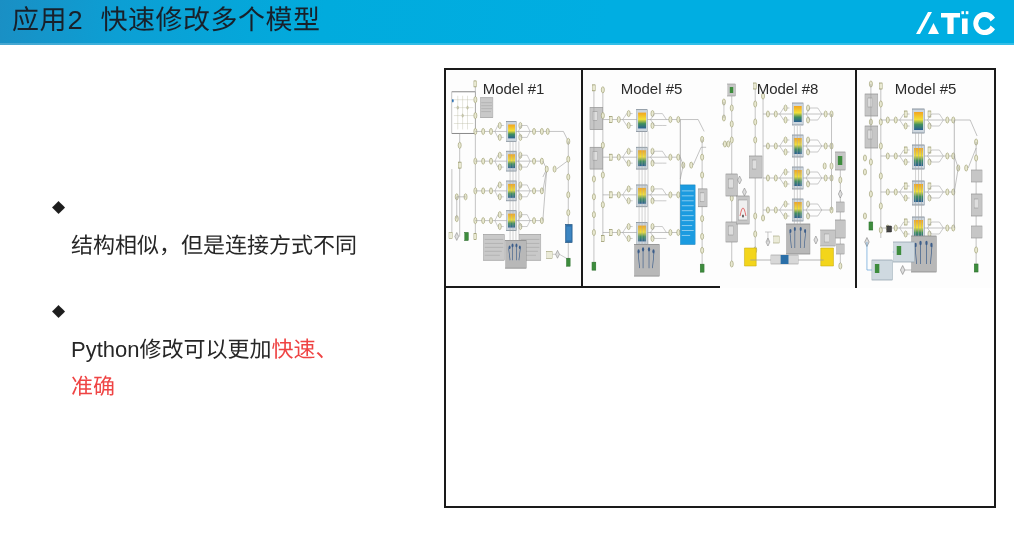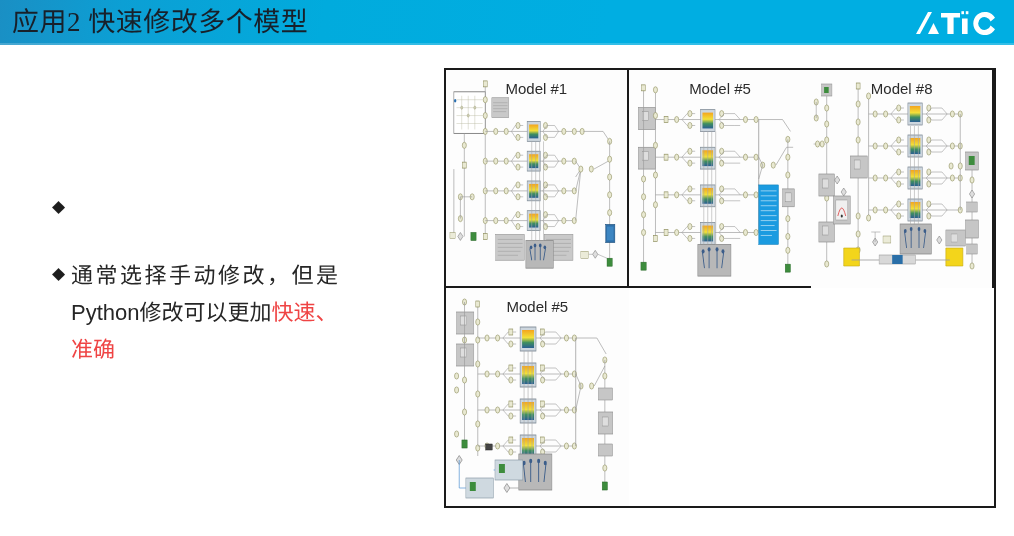--- a/index.html
+++ b/index.html
@@ -18,21 +18,21 @@
     display:flex;align-items:center;
   }
   .title-bar::after{
     content:"";position:absolute;left:0;bottom:0;width:100%;height:2px;
     background:rgba(255,255,255,.20);
   }
   .slide-title{
     margin-left:12px;
     font-size:27px;line-height:1;
     color:#18202a;
-    font-family:Liberation Serif, serif;
+    font-family:Liberation Mono, monospace;
     letter-spacing:.5px;white-space:nowrap;
   }
   .logo{
     position:absolute;right:16px;top:50%;transform:translateY(-50%);
     display:flex;align-items:center;
   }
   .logo svg{display:block;}
 
   
   .content{
@@ -61,21 +61,21 @@
   .hl{color:#ef4444;}
 
   
   .grid-frame{
     position:absolute;left:444px;top:68px;
     width:552px;height:440px;
     border:2px solid #1a1a1a;
     background:#ffffff;
     box-sizing:border-box;
     display:grid;
-    grid-template-columns:1fr 1fr 1fr;
+    grid-template-columns:1fr 1fr 1fr 1fr;
     grid-template-rows:1fr 1fr;
   }
   .panel{
     position:relative;overflow:hidden;background:#fdfdfd;
     box-sizing:border-box;
   }
   .panel.b-r{border-right:2px solid #1a1a1a;}
   .panel.b-b{border-bottom:2px solid #1a1a1a;}
   .panel-label{
     position:absolute;left:50%;top:10px;transform:translateX(-50%);
@@ -107,27 +107,28 @@
   </div>
 </div>
 
 <div class="content">
   <div class="bullets">
 
     <div class="bullet">
       <span class="bullet-marker">◆</span>
       <span class="bullet-text">
         <br>
+        <span>结构相似，但是连接方式不同</span>
       </span>
     </div>
 
     <div class="bullet">
       <span class="bullet-marker">◆</span>
       <span class="bullet-text">
-        <span class="sp">通常选择手动修改，但是</span><br>
+        <br>
         <span>Python修改可以更加</span><span class="hl">快速、</span><br>
         <span class="hl">准确</span>
       </span>
     </div>
 
   </div>
 </div>
 
 <div class="grid-frame">
 

